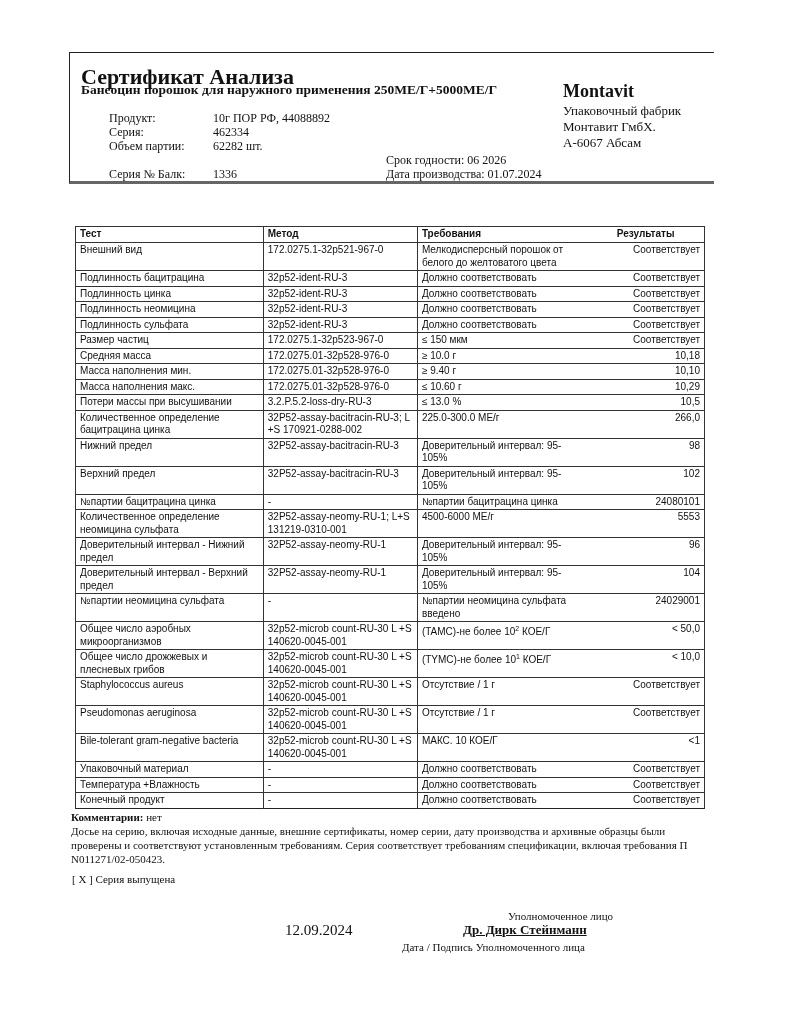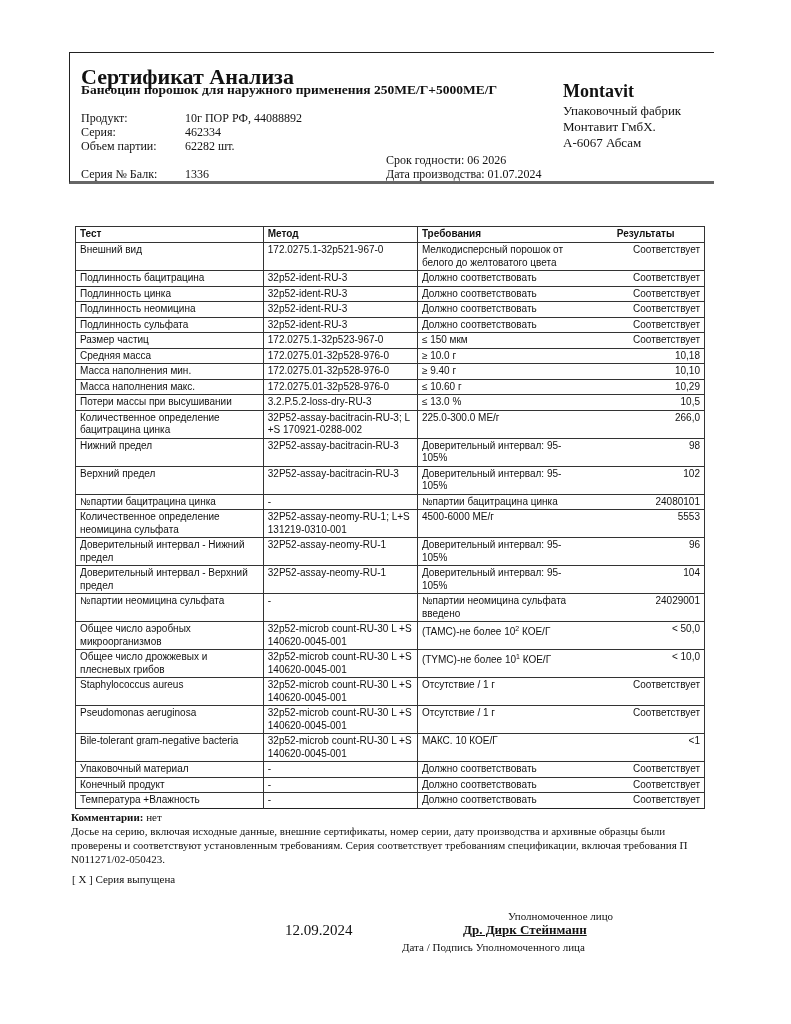--- a/index.html
+++ b/index.html
@@ -8,21 +8,21 @@
 
     
     .header-box {
       position: absolute; left: 69px; top: 52px; width: 644px; height: 128px;
       border-left: 1px solid #222; border-top: 1px solid #222;
       border-bottom: 3px solid #666;
     }
     .doc-title { position: absolute; left: 11px; top: 11px; font-size: 22px; font-weight: bold; }
     .doc-subtitle { position: absolute; left: 11px; top: 29px; font-size: 13.5px; font-weight: bold; white-space: nowrap; }
     .meta { position: absolute; left: 11px; font-size: 12px; white-space: nowrap; }
-    .meta .lbl { display: inline-block; width: 104px; }
+    .meta .lbl { display: inline-block; width: 104px; margin-left: 28px; }
     .date-line { position: absolute; left: 316px; font-size: 12px; white-space: nowrap; }
     .brand { position: absolute; left: 493px; top: 28px; font-size: 18px; font-weight: bold; }
     .brand-line { position: absolute; left: 493px; font-size: 13px; white-space: nowrap; }
 
     
     table.results {
       position: absolute; left: 75px; top: 226px; width: 630px;
       border-collapse: collapse; font-size: 10px;
       font-family: "Liberation Sans", "DejaVu Sans", sans-serif;
       border-bottom: 1.5px solid #222;
@@ -228,27 +228,27 @@
         <td class="c3">МАКС. 10 КОЕ/Г</td>
         <td class="c4">&lt;1</td>
       </tr>
       <tr class="one">
         <td class="c1">Упаковочный материал</td>
         <td class="c2">-</td>
         <td class="c3">Должно соответствовать</td>
         <td class="c4">Соответствует</td>
       </tr>
       <tr class="one">
+        <td class="c1">Температура +Влажность</td>
+        <td class="c2">-</td>
+        <td class="c3">Должно соответствовать</td>
+        <td class="c4">Соответствует</td>
+      </tr>
+      <tr class="one">
         <td class="c1">Конечный продукт</td>
-        <td class="c2">-</td>
-        <td class="c3">Должно соответствовать</td>
-        <td class="c4">Соответствует</td>
-      </tr>
-      <tr class="one">
-        <td class="c1">Температура +Влажность</td>
         <td class="c2">-</td>
         <td class="c3">Должно соответствовать</td>
         <td class="c4">Соответствует</td>
       </tr>
     </tbody>
 </table>
 
 <div class="comments serif">
   <div><b>Комментарии:</b><span> нет</span></div>
   <div>Досье на серию, включая исходные данные, внешние сертификаты, номер серии, дату производства и архивные образцы были проверены и соответствуют установленным требованиям. Серия соответствует требованиям спецификации, включая требования П N011271/02-050423.</div>

